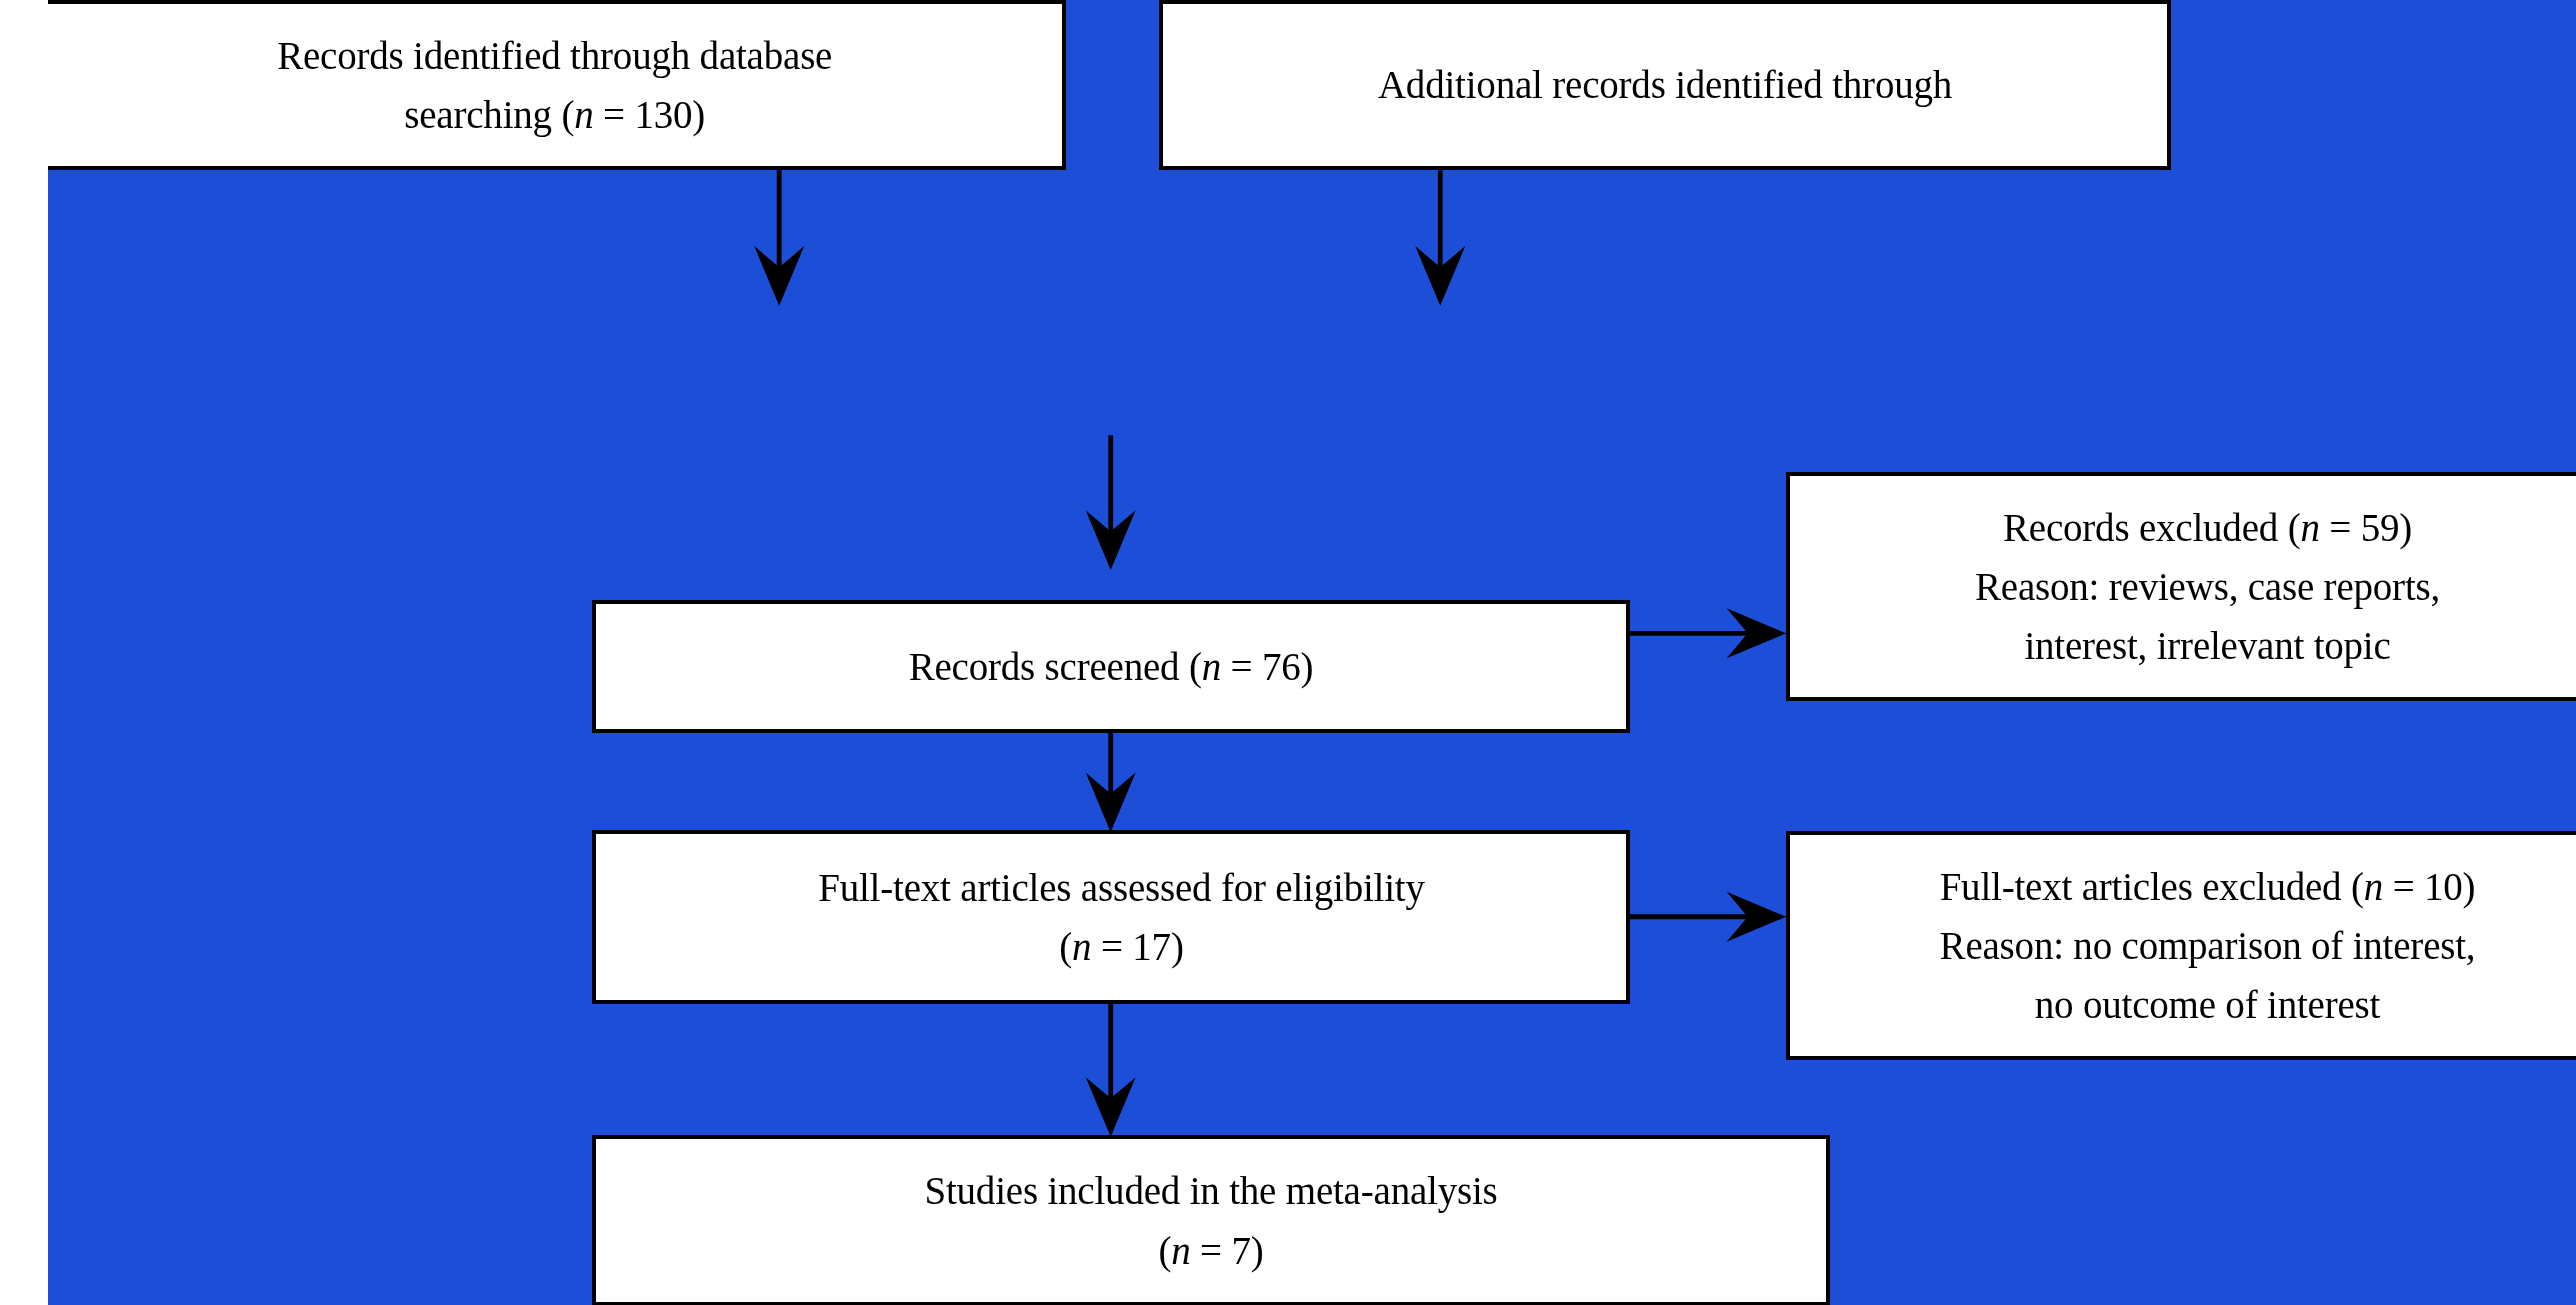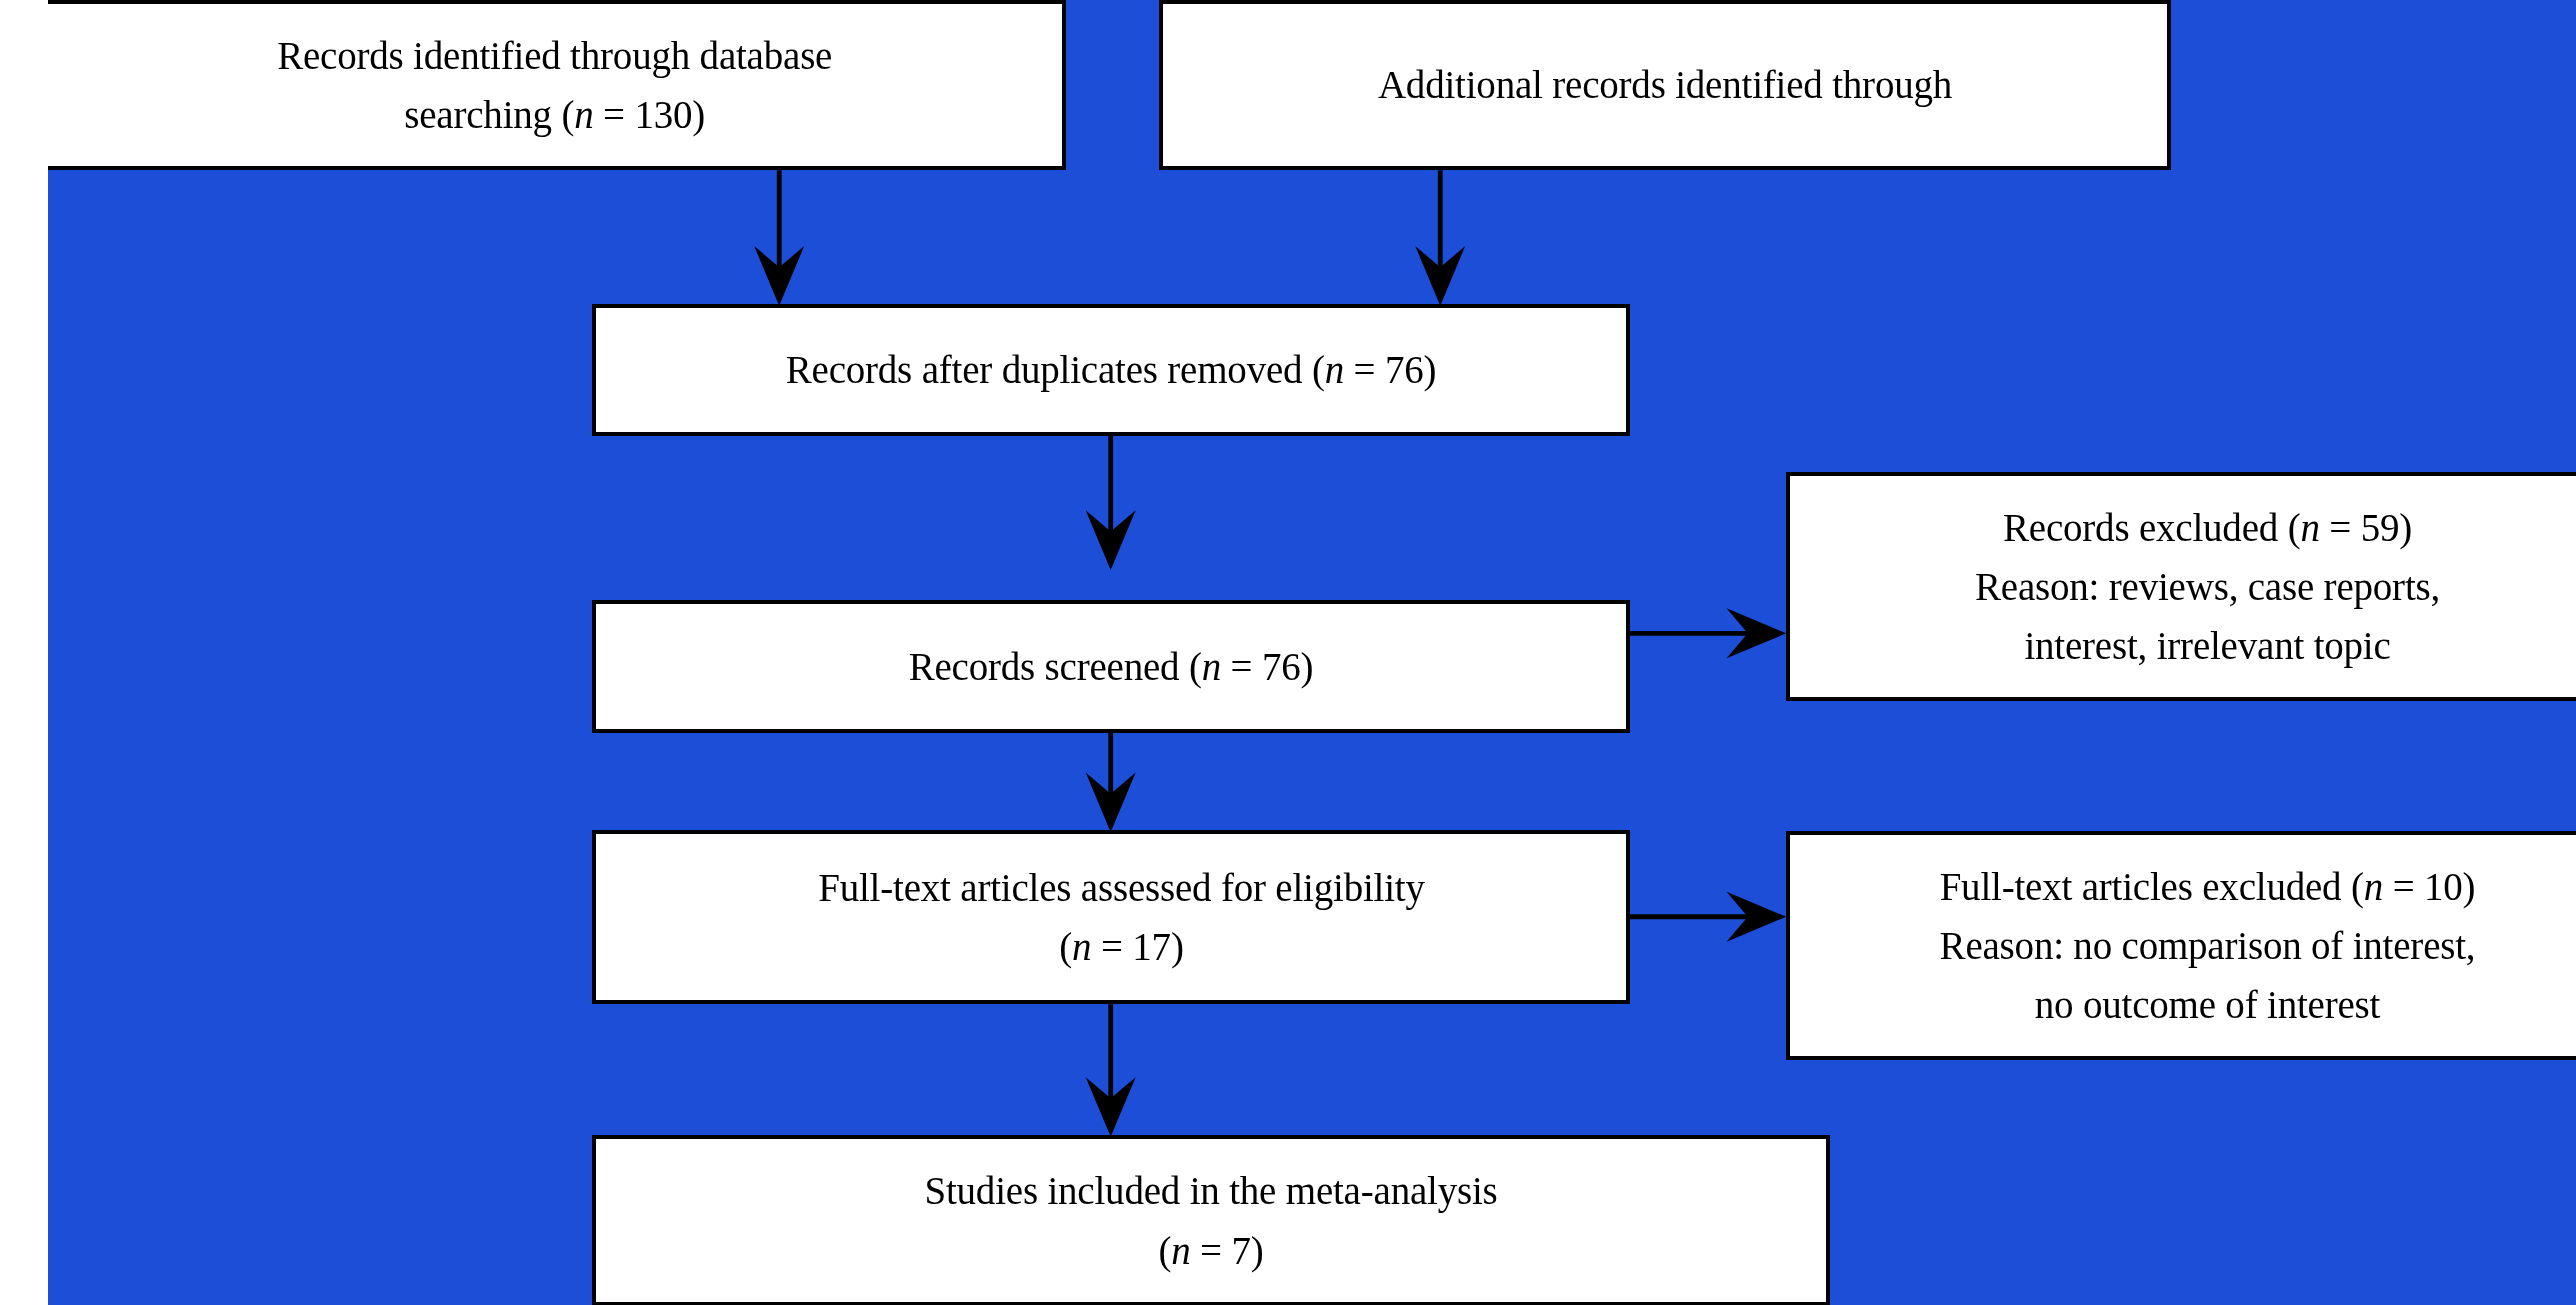--- a/index.html
+++ b/index.html
@@ -120,25 +120,20 @@
       <span class="line"><span>searching (</span><em class="n">n</em><span> = 130)</span></span>
     </span>
   </div>
 
   <div class="node" id="box-identified-other">
     <span class="lines">
       <span class="line">Additional records identified through</span>
     </span>
   </div>
 
-  <div class="node" id="box-duplicates">
-    <span class="lines">
-      <span class="line"><span>Records after duplicates removed (</span><em class="n">n</em><span> = 76)</span></span>
-    </span>
-  </div>
 
   <div class="node" id="box-screened">
     <span class="lines">
       <span class="line"><span>Records screened (</span><em class="n">n</em><span> = 76)</span></span>
     </span>
   </div>
 
   <div class="node" id="box-records-excluded">
     <span class="lines">
       <span class="line"><span>Records excluded (</span><em class="n">n</em><span> = 59)</span></span>

